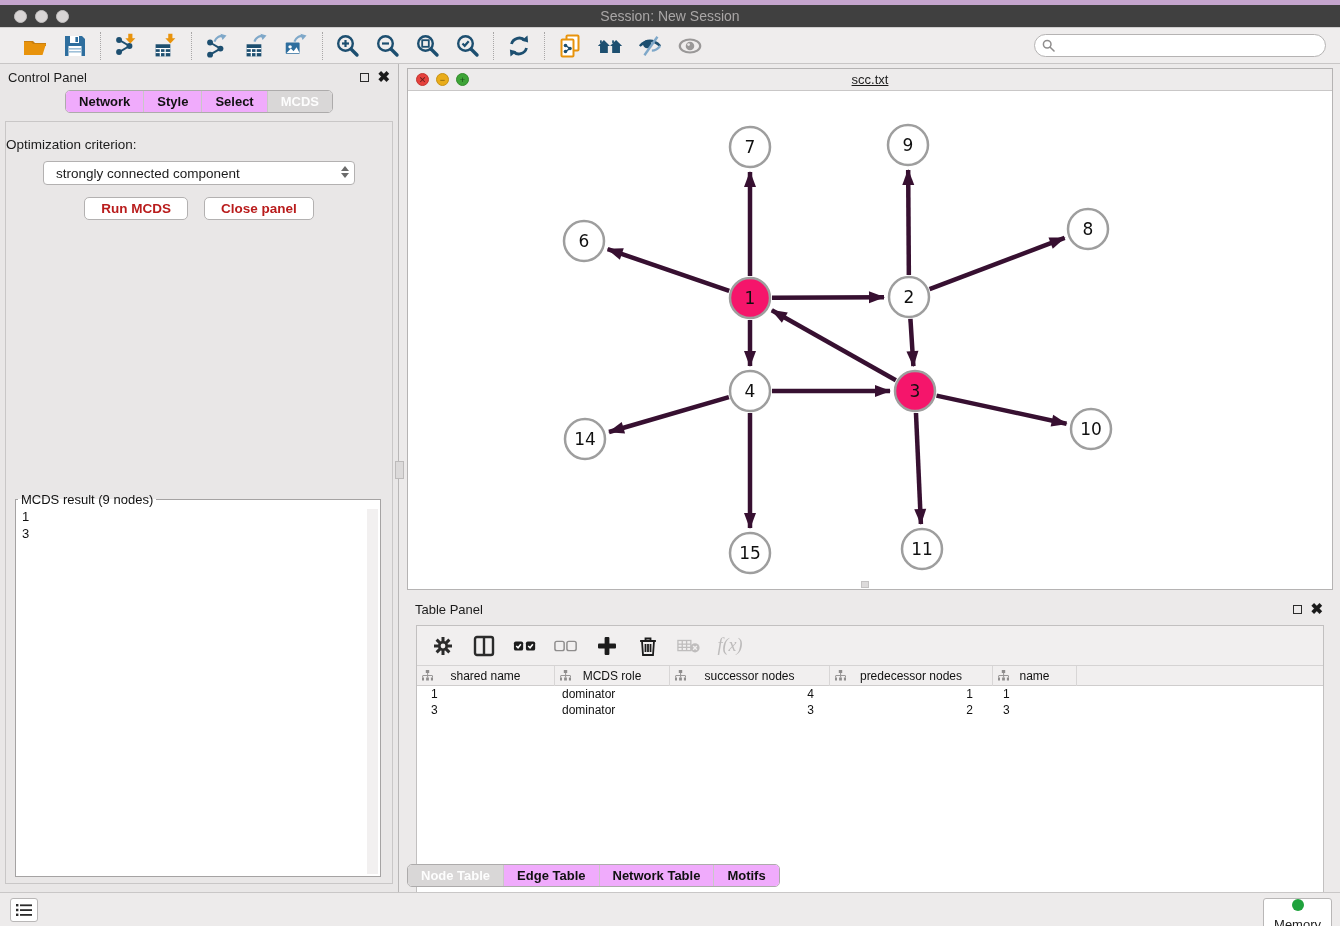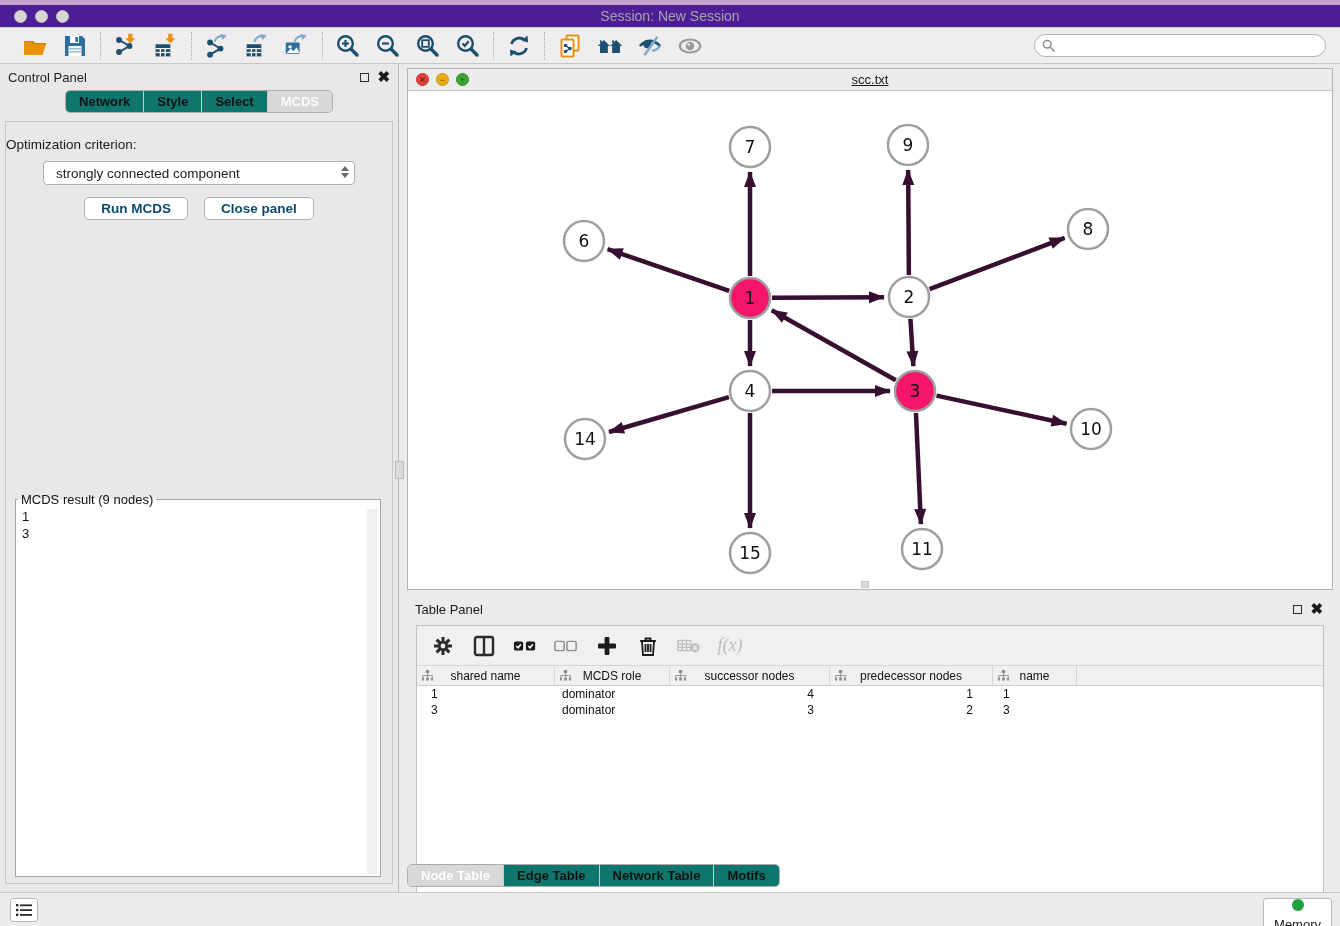--- a/index.html
+++ b/index.html
@@ -4,21 +4,21 @@
 <style>
   * { margin:0; padding:0; box-sizing:border-box; }
   html,body { width:1340px; height:926px; }
   body {
     font-family:"Liberation Sans", sans-serif;
     background:#ECEAEA; color:#1c1c1c; position:relative; overflow:hidden;
     font-size:13px;
   }
   
   .titlebar { position:absolute; left:0; top:0; width:1340px; height:28px;
-    background:#4c1d95; border-top:5px solid #C5A5CD; border-bottom:1px solid #CFCDCD; }
+    background:#404040; border-top:5px solid #C5A5CD; border-bottom:1px solid #CFCDCD; }
   .traffic { position:absolute; left:14px; top:5px; display:flex; gap:8px; }
   .traffic span { width:13px; height:13px; border-radius:50%; background:#D8D5D5; border:1px solid #C3C0C0; }
   .titlebar .title { position:absolute; left:0; right:0; top:3px; text-align:center;
     color:#A9A6A6; font-size:14px; }
   
   .main-toolbar { position:absolute; left:0; top:28px; width:1340px; height:36px;
     background:#EFEDED; border-bottom:1px solid #C8C6C6; display:flex; align-items:center; padding:0 10px; }
   .tb-group { display:flex; align-items:center; gap:14px; padding:0 12px; }
   .tb-sep { width:0; height:28px; border-left:1px dotted #A9A7A7; }
   .tb-icon { width:26px; height:26px; display:inline-flex; align-items:center; justify-content:center; cursor:pointer; }
@@ -28,37 +28,37 @@
   .search-glass { position:absolute; left:8px; top:5px; }
   
   .control-panel { position:absolute; left:0; top:64px; width:399px; bottom:34px;
     background:#E9E7E7; border-right:1px solid #B9B7B7; }
   .cp-header { height:26px; display:flex; align-items:center; padding:0 8px; font-size:13px; color:#1c1c1c; }
   .panel-btns { margin-left:auto; display:flex; align-items:center; gap:8px; }
   .float-icon { width:9px; height:9px; border:1.6px solid #2b2b2b; display:inline-block; cursor:pointer; }
   .close-icon { font-size:15px; font-weight:bold; color:#1b1b1b; line-height:10px; cursor:pointer; }
   .seg-tabs { display:flex; justify-content:center; }
   .seg-ctl { display:inline-flex; border:1px solid #ADABAB; border-radius:5px; overflow:hidden; background:#fff; }
-  .seg { padding:3px 13px; font-size:13px; font-weight:600; color:#111; background:#0f766e;
+  .seg { padding:3px 13px; font-size:13px; font-weight:600; color:#111; background:#f0abfc;
     border-right:1px solid #C9C7C7; cursor:pointer; white-space:nowrap; }
   .seg:last-child { border-right:none; }
   .seg.active { background:#D9D7D7; color:#FDFDFD; }
   .cp-body { position:absolute; left:5px; right:5px; top:57px; bottom:8px;
     background:#E9E7E7; border:1px solid #C9C7C7; }
   .opt-label { text-align:left; margin-top:15px; font-size:13.5px; }
   .select-box { position:relative; margin:9px auto 0 auto; width:312px; height:24px; background:#fff;
     border:1px solid #B3B1B1; border-radius:4px; display:flex; align-items:center;
     padding:0 26px 0 12px; font-size:13.5px; cursor:pointer; }
   .stepper { position:absolute; right:5px; top:4px; display:flex; flex-direction:column; gap:2px; }
   .stepper i { width:0; height:0; border-left:4px solid transparent; border-right:4px solid transparent; }
   .stepper i.up { border-bottom:5px solid #6b6b6b; }
   .stepper i.down { border-top:5px solid #6b6b6b; }
   .btn-row { display:flex; justify-content:center; gap:16px; margin-top:12px; }
   .btn { background:#fff; border:1px solid #B3B1B1; border-radius:5px; padding:3px 16px;
-    font-size:13.5px; font-weight:600; color:#0c4a6e; cursor:pointer; }
+    font-size:13.5px; font-weight:600; color:#b91c1c; cursor:pointer; }
   fieldset.result { position:absolute; left:9px; right:11px; top:370px; height:385px;
     border:1px solid #A5A3A3; background:#fff; }
   fieldset.result legend { font-size:13px; color:#111; padding:0 3px; margin-left:2px; background:transparent; }
   .result-text { font-family:"Liberation Sans", sans-serif; font-size:13px; color:#111;
     padding:1px 6px; line-height:17px; white-space:pre; }
   .result-scroll { position:absolute; right:2px; top:2px; bottom:2px; width:11px; background:#F2F0F0; }
   .divider-grip { position:absolute; left:395px; top:461px; width:9px; height:18px;
     background:#DCDADA; border:1px solid #BDBBBB; cursor:col-resize; }
   
   .net-window { position:absolute; left:407px; top:68px; width:926px; height:522px;

